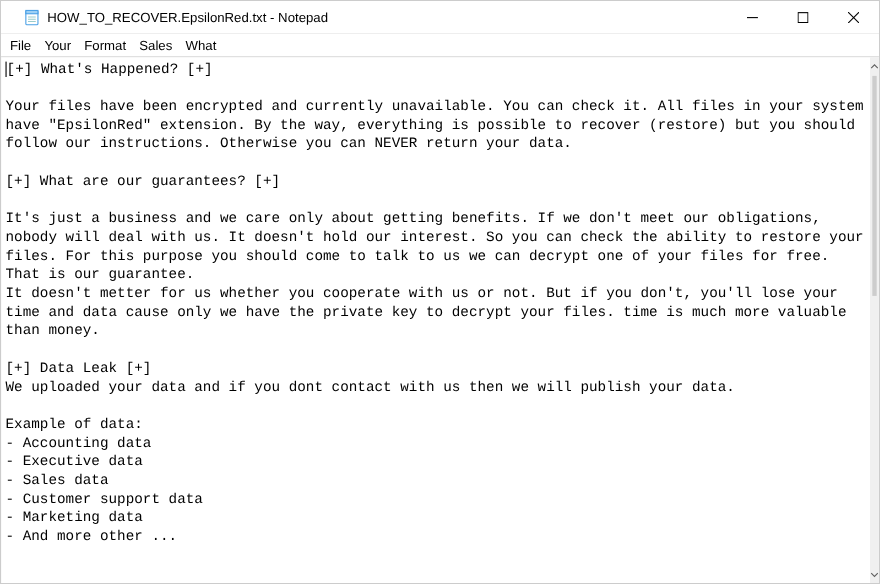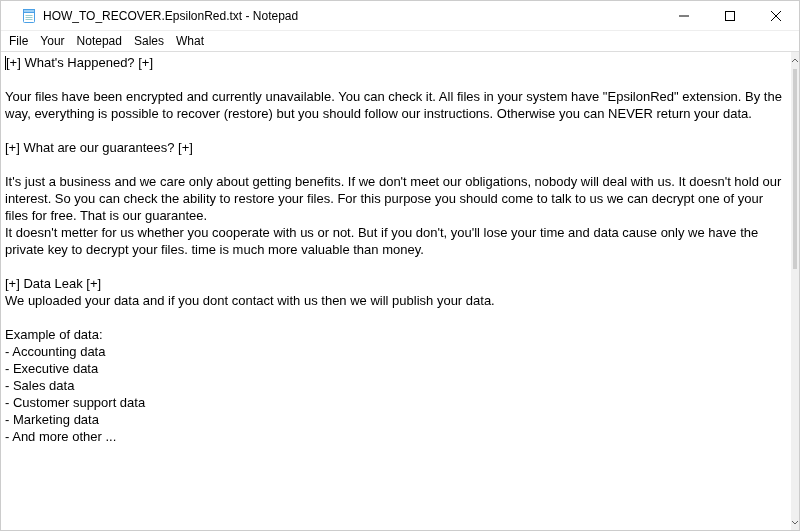--- a/index.html
+++ b/index.html
@@ -59,21 +59,21 @@
       flex: 1 1 auto;
       display: flex;
       overflow: hidden;
       border-top: 1px solid #ddd;
     }
     .editor {
       flex: 1 1 auto;
       padding: 2px 4px;
       white-space: pre-wrap;
       word-wrap: break-word;
-      font-family: Liberation Sans, sans-serif;
+      font-family: Liberation Mono, monospace;
       font-size: 13px;
       line-height: 17px;
       color: #000;
       overflow: hidden;
     }
     
     .vscroll {
       width: 17px;
       background: #f0f0f0;
       display: flex;
@@ -136,21 +136,21 @@
           <line x1="0" y1="0" x2="10" y2="10" stroke="#000" stroke-width="1"></line>
           <line x1="10" y1="0" x2="0" y2="10" stroke="#000" stroke-width="1"></line>
         </svg>
     </div>
   </div>
 </div>
 
 <div class="menubar">
   <span class="menu-item">File</span>
   <span class="menu-item">Your</span>
-  <span class="menu-item">Notepad</span>
+  <span class="menu-item">Format</span>
   <span class="menu-item">Sales</span>
   <span class="menu-item">What</span>
 </div>
 
 <div class="client">
   <div class="editor"><span class="caret"></span><span>[+] What's Happened? [+]
 
 Your files have been encrypted and currently unavailable. You can check it. All files in your system have "EpsilonRed" extension. By the way, everything is possible to recover (restore) but you should follow our instructions. Otherwise you can NEVER return your data.
 
 [+] What are our guarantees? [+]

